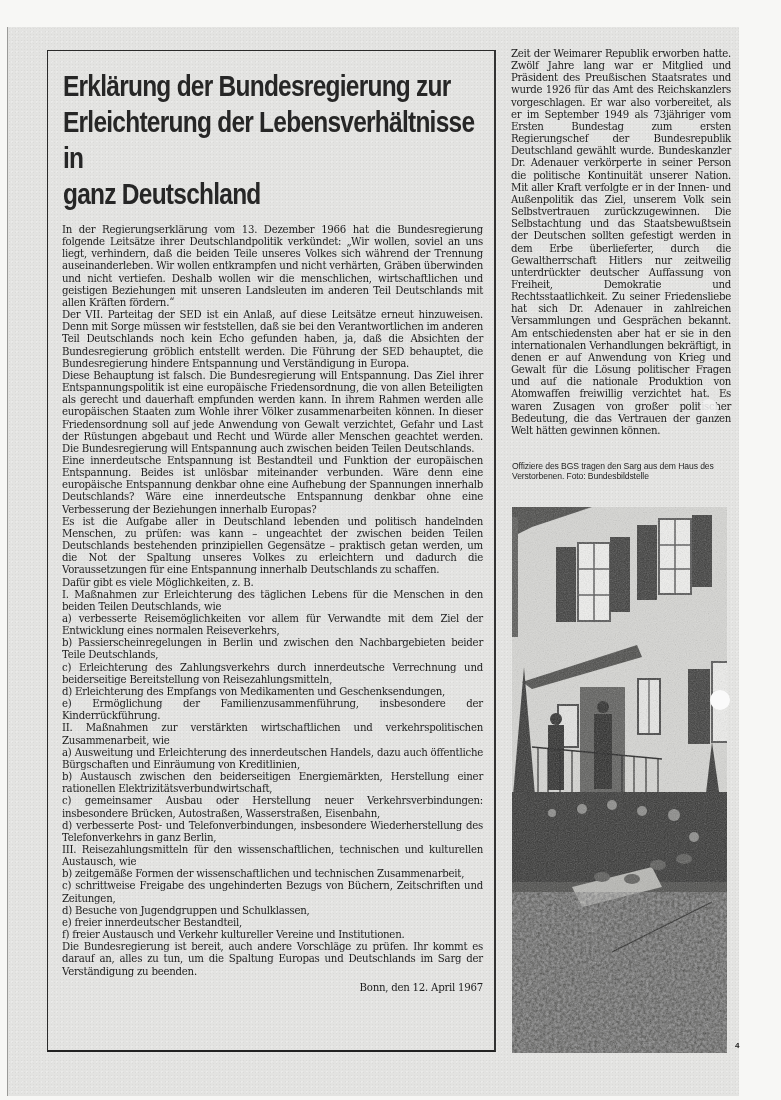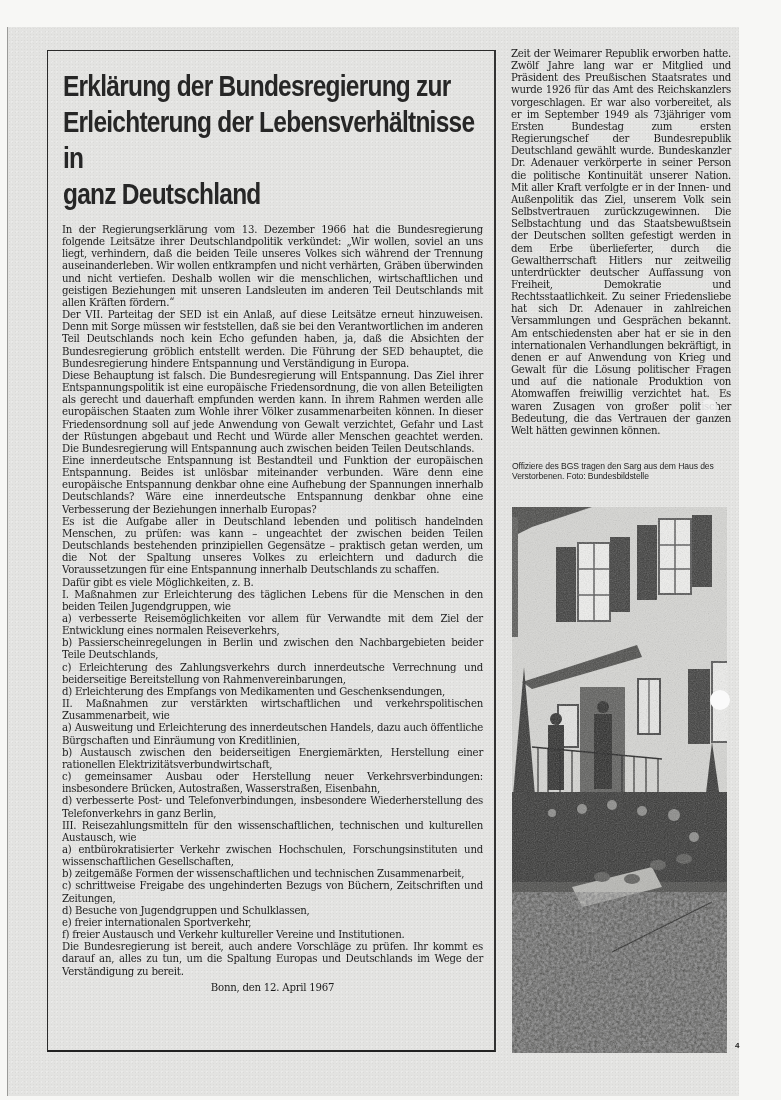--- a/index.html
+++ b/index.html
@@ -80,39 +80,39 @@
   <span style="display:block">ganz Deutschland</span>
 </h1>
 
 <div class="body-text" id="bodyText">
     <p>In der Regierungserklärung vom 13. Dezember 1966 hat die Bundesregierung folgende Leitsätze ihrer Deutschlandpolitik verkündet: „Wir wollen, soviel an uns liegt, verhindern, daß die beiden Teile unseres Volkes sich während der Trennung auseinanderleben. Wir wollen entkrampfen und nicht verhärten, Gräben überwinden und nicht vertiefen. Deshalb wollen wir die menschlichen, wirtschaftlichen und geistigen Beziehungen mit unseren Landsleuten im anderen Teil Deutschlands mit allen Kräften fördern.“</p>
     <p>Der VII. Parteitag der SED ist ein Anlaß, auf diese Leitsätze erneut hinzuweisen. Denn mit Sorge müssen wir feststellen, daß sie bei den Verantwortlichen im anderen Teil Deutschlands noch kein Echo gefunden haben, ja, daß die Absichten der Bundesregierung gröblich entstellt werden. Die Führung der SED behauptet, die Bundesregierung hindere Entspannung und Verständigung in Europa.</p>
     <p>Diese Behauptung ist falsch. Die Bundesregierung will Entspannung. Das Ziel ihrer Entspannungspolitik ist eine europäische Friedensordnung, die von allen Beteiligten als gerecht und dauerhaft empfunden werden kann. In ihrem Rahmen werden alle europäischen Staaten zum Wohle ihrer Völker zusammenarbeiten können. In dieser Friedensordnung soll auf jede Anwendung von Gewalt verzichtet, Gefahr und Last der Rüstungen abgebaut und Recht und Würde aller Menschen geachtet werden. Die Bundesregierung will Entspannung auch zwischen beiden Teilen Deutschlands.</p>
     <p>Eine innerdeutsche Entspannung ist Bestandteil und Funktion der europäischen Entspannung. Beides ist unlösbar miteinander verbunden. Wäre denn eine europäische Entspannung denkbar ohne eine Aufhebung der Spannungen innerhalb Deutschlands? Wäre eine innerdeutsche Entspannung denkbar ohne eine Verbesserung der Beziehungen innerhalb Europas?</p>
     <p>Es ist die Aufgabe aller in Deutschland lebenden und politisch handelnden Menschen, zu prüfen: was kann – ungeachtet der zwischen beiden Teilen Deutschlands bestehenden prinzipiellen Gegensätze – praktisch getan werden, um die Not der Spaltung unseres Volkes zu erleichtern und dadurch die Voraussetzungen für eine Entspannung innerhalb Deutschlands zu schaffen.</p>
     <p>Dafür gibt es viele Möglichkeiten, z. B.</p>
-    <p>I. Maßnahmen zur Erleichterung des täglichen Lebens für die Menschen in den beiden Teilen Jugendgruppen, wie</p>
+    <p>I. Maßnahmen zur Erleichterung des täglichen Lebens für die Menschen in den beiden Teilen Deutschlands, wie</p>
     <p>a) verbesserte Reisemöglichkeiten vor allem für Verwandte mit dem Ziel der Entwicklung eines normalen Reiseverkehrs,</p>
     <p>b) Passierscheinregelungen in Berlin und zwischen den Nachbargebieten beider Teile Deutschlands,</p>
-    <p>c) Erleichterung des Zahlungsverkehrs durch innerdeutsche Verrechnung und beiderseitige Bereitstellung von Rahmenvereinbarungen,</p>
+    <p>c) Erleichterung des Zahlungsverkehrs durch innerdeutsche Verrechnung und beiderseitige Bereitstellung von Reisezahlungsmitteln,</p>
     <p>d) Erleichterung des Empfangs von Medikamenten und Geschenksendungen,</p>
+    <p>e) Ermöglichung der Familienzusammenführung, insbesondere der Kinderrückführung.</p>
     <p>II. Maßnahmen zur verstärkten wirtschaftlichen und verkehrspolitischen Zusammenarbeit, wie</p>
     <p>a) Ausweitung und Erleichterung des innerdeutschen Handels, dazu auch öffentliche Bürgschaften und Einräumung von Kreditlinien,</p>
     <p>b) Austausch zwischen den beiderseitigen Energiemärkten, Herstellung einer rationellen Elektrizitätsverbundwirtschaft,</p>
     <p>c) gemeinsamer Ausbau oder Herstellung neuer Verkehrsverbindungen: insbesondere Brücken, Autostraßen, Wasserstraßen, Eisenbahn,</p>
     <p>d) verbesserte Post- und Telefonverbindungen, insbesondere Wiederherstellung des Telefonverkehrs in ganz Berlin,</p>
     <p>III. Reisezahlungsmitteln für den wissenschaftlichen, technischen und kulturellen Austausch, wie</p>
-    <p>a) entbürokratisierter Verkehr zwischen Hochschulen, Forschungsinstituten und wissenschaftlichen Gesellschaften,</p>
     <p>b) zeitgemäße Formen der wissenschaftlichen und technischen Zusammenarbeit,</p>
     <p>c) schrittweise Freigabe des ungehinderten Bezugs von Büchern, Zeitschriften und Zeitungen,</p>
     <p>d) Besuche von Jugendgruppen und Schulklassen,</p>
-    <p>e) freier internationalen Sportverkehr,</p>
+    <p>e) freier innerdeutscher Bestandteil,</p>
     <p>f) freier Austausch und Verkehr kultureller Vereine und Institutionen.</p>
-    <p>Die Bundesregierung ist bereit, auch andere Vorschläge zu prüfen. Ihr kommt es darauf an, alles zu tun, um die Spaltung Europas und Deutschlands im Wege der Verständigung zu bereit.</p>
-    <p style="text-align: center; margin-top: 4px;">Bonn, den 12. April 1967</p>
+    <p>Die Bundesregierung ist bereit, auch andere Vorschläge zu prüfen. Ihr kommt es darauf an, alles zu tun, um die Spaltung Europas und Deutschlands im Sarg der Verständigung zu beenden.</p>
+    <p style="text-align: right; margin-top: 4px;">Bonn, den 12. April 1967</p>
   </div>
 
 <div class="right-col" id="rightCol">
     <p>Zeit der Weimarer Republik erworben hatte. Zwölf Jahre lang war er Mitglied und Präsident des Preußischen Staatsrates und wurde 1926 für das Amt des Reichskanzlers vorgeschlagen. Er war also vorbereitet, als er im September 1949 als 73jähriger vom Ersten Bundestag zum ersten Regierungschef der Bundesrepublik Deutschland gewählt wurde. Bundeskanzler Dr. Adenauer verkörperte in seiner Person die politische Kontinuität unserer Nation. Mit aller Kraft verfolgte er in der Innen- und Außenpolitik das Ziel, unserem Volk sein Selbstvertrauen zurückzugewinnen. Die Selbstachtung und das Staatsbewußtsein der Deutschen sollten gefestigt werden in dem Erbe überlieferter, durch die Gewaltherrschaft Hitlers nur zeitweilig unterdrückter deutscher Auffassung von Freiheit, Demokratie und Rechtsstaatlichkeit. Zu seiner Friedensliebe hat sich Dr. Adenauer in zahlreichen Versammlungen und Gesprächen bekannt. Am entschiedensten aber hat er sie in den internationalen Verhandlungen bekräftigt, in denen er auf Anwendung von Krieg und Gewalt für die Lösung politischer Fragen und auf die nationale Produktion von Atomwaffen freiwillig verzichtet hat. Es waren Zusagen von großer politischer Bedeutung, die das Vertrauen der ganzen Welt hätten gewinnen können.</p>
   </div>
 
 <div class="caption">Offiziere des BGS tragen den Sarg aus dem Haus des Verstorbenen. Foto: Bundesbildstelle</div>
 
 <div class="photo">
   <svg width="215" height="546" viewBox="0 0 215 546">

